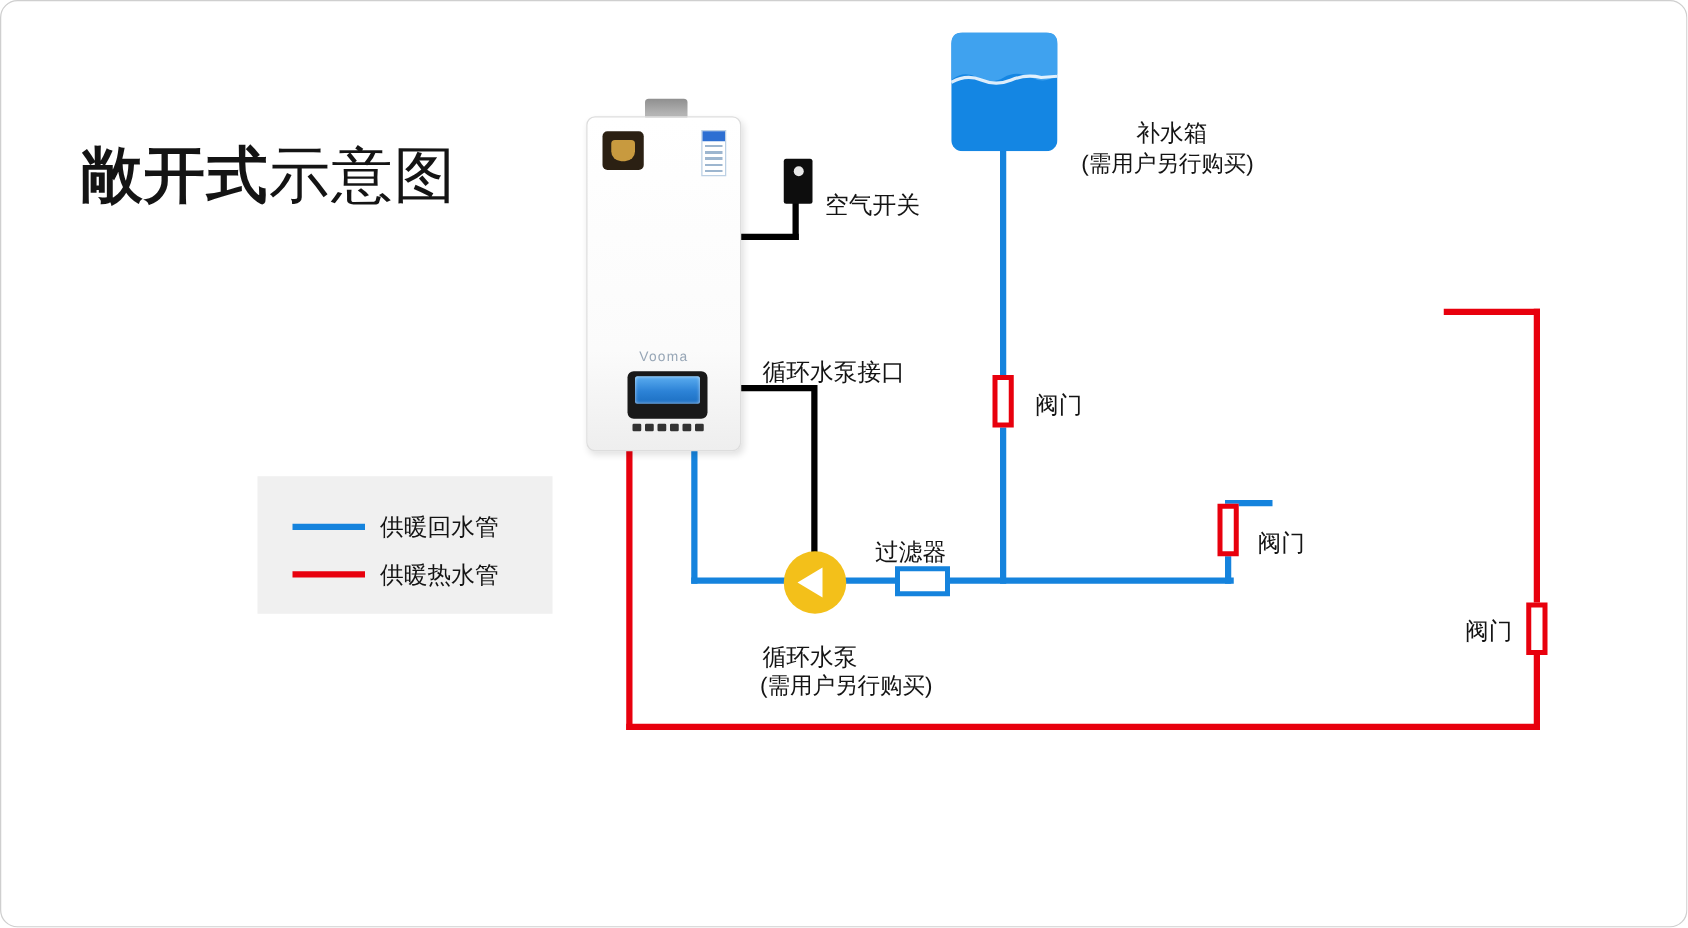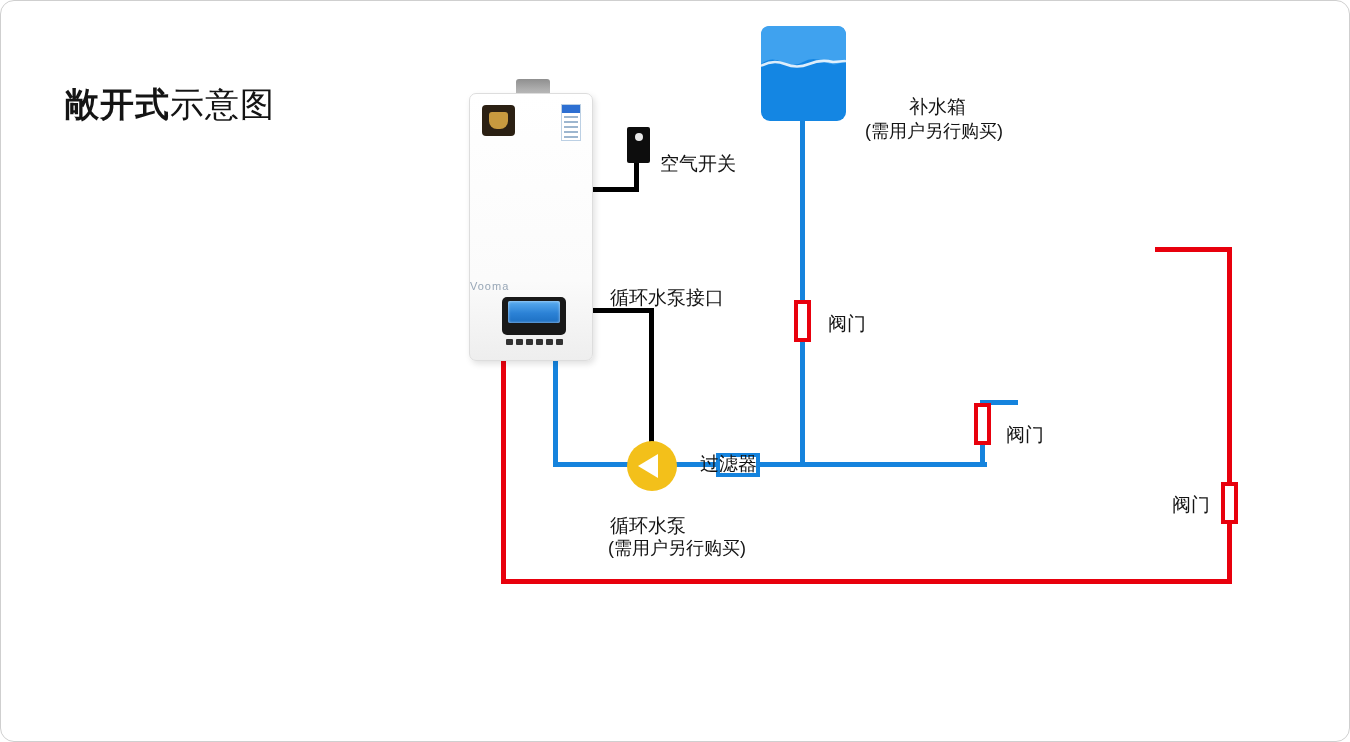--- a/index.html
+++ b/index.html
@@ -8,34 +8,34 @@
     border:1px solid #cfcfcf;border-radius:14px;overflow:hidden;
     font-family:"Liberation Sans","DejaVu Sans",sans-serif;color:#141414;
     box-sizing:border-box;
   }
   .abs{position:absolute;}
   .lbl{position:absolute;font-size:19px;color:#141414;white-space:nowrap;z-index:5;}
   .pipe{position:absolute;z-index:1;}
   .pipe.blue{background:#1583dd;}
   .pipe.red{background:#e8000d;}
   .pipe.black{background:#000;}
-  .title{position:absolute;left:64px;top:81px;font-size:34px;letter-spacing:1px;z-index:5;}
+  .title{position:absolute;left:64px;top:107px;font-size:49px;letter-spacing:1px;z-index:5;}
   .t-bold{font-weight:900;}
   .t-reg{font-weight:400;}
   
   .boiler{position:absolute;left:468px;top:92px;width:124px;height:268px;z-index:2;
     background:linear-gradient(180deg,#ffffff 0%,#fbfbfb 70%,#eeeeee 100%);
     border:1px solid #ddd;border-radius:7px;box-shadow:2px 3px 6px rgba(0,0,0,.12);box-sizing:border-box;}
   .flue{position:absolute;left:515px;top:78px;width:34px;height:17px;background:linear-gradient(180deg,#8f8f8f,#c2c2c2);border-radius:3px;z-index:1;}
   .brand-logo{position:absolute;left:12px;top:11px;width:33px;height:31px;background:#2b2013;border-radius:4px;display:flex;align-items:center;justify-content:center;}
   .brand-logo span{display:block;width:19px;height:17px;background:#c89a3f;border-radius:3px 3px 8px 8px;}
   .energy-label{position:absolute;right:11px;top:10px;width:20px;height:37px;background:#fff;border:1px solid #bcd0e4;box-sizing:border-box;}
   .energy-label .strip{height:8px;background:#2d6fd2;}
   .energy-label .lines{height:22px;margin:3px 2px 0 2px;background:repeating-linear-gradient(180deg,#9db6cf 0 2px,#fff 2px 5px);}
-  .brand-text{position:absolute;left:0;top:186px;width:100%;font-size:11px;letter-spacing:1px;color:#97a6b6;}
+  .brand-text{position:absolute;left:0;top:186px;width:100%;text-align:center;font-size:11px;letter-spacing:1px;color:#97a6b6;}
   .panel{position:absolute;left:32px;top:203px;width:64px;height:38px;background:#191919;border-radius:5px;}
   .lcd{position:absolute;left:6px;top:4px;right:6px;height:22px;border-radius:2px;
     background:linear-gradient(180deg,#5badf0 0%,#2c82d6 55%,#1c6fc2 100%);
     box-shadow:inset 0 0 3px rgba(255,255,255,.7);}
   .btn-row{position:absolute;left:32px;top:245px;width:64px;display:flex;gap:3px;justify-content:center;}
   .btn-row i{display:block;width:7px;height:6px;background:#333;border-radius:1px;}
   
   .breaker{position:absolute;left:626px;top:126px;width:23px;height:36px;background:#0d0d0d;border-radius:2px;z-index:2;}
   .breaker i{display:block;width:8px;height:8px;background:#e8e8e8;border-radius:50%;margin:6px auto 0 auto;}
   
@@ -126,23 +126,29 @@
 
   <div class="valve" style="left:973px;top:402px;"></div>
   <div class="lbl" style="left:1005px;top:421px;">阀门</div>
 
   <div class="valve" style="left:1220px;top:481px;"></div>
   <div class="lbl" style="left:1171px;top:491px;">阀门</div>
 
   <div class="lbl" style="left:609px;top:284px;">循环水泵接口</div>
 
   <div class="filter"></div>
-  <div class="lbl" style="left:699px;top:428px;margin-top:22px;">过滤器</div>
+  <div class="lbl" style="left:699px;top:428px;">过滤器</div>
 
   <div class="pump">
       <span class="tri"></span>
     </div>
   <div class="lbl" style="left:609px;top:512px;">循环水泵</div>
   <div class="lbl" style="left:607px;top:535px;font-size:18px;">(需用户另行购买)</div>
 
 
+  <div class="legend">
+    <div class="sample blue"></div>
+    <div class="llabel b">供暖回水管</div>
+    <div class="sample red"></div>
+    <div class="llabel r">供暖热水管</div>
+  </div>
 
 </div>
 
 </body></html>

